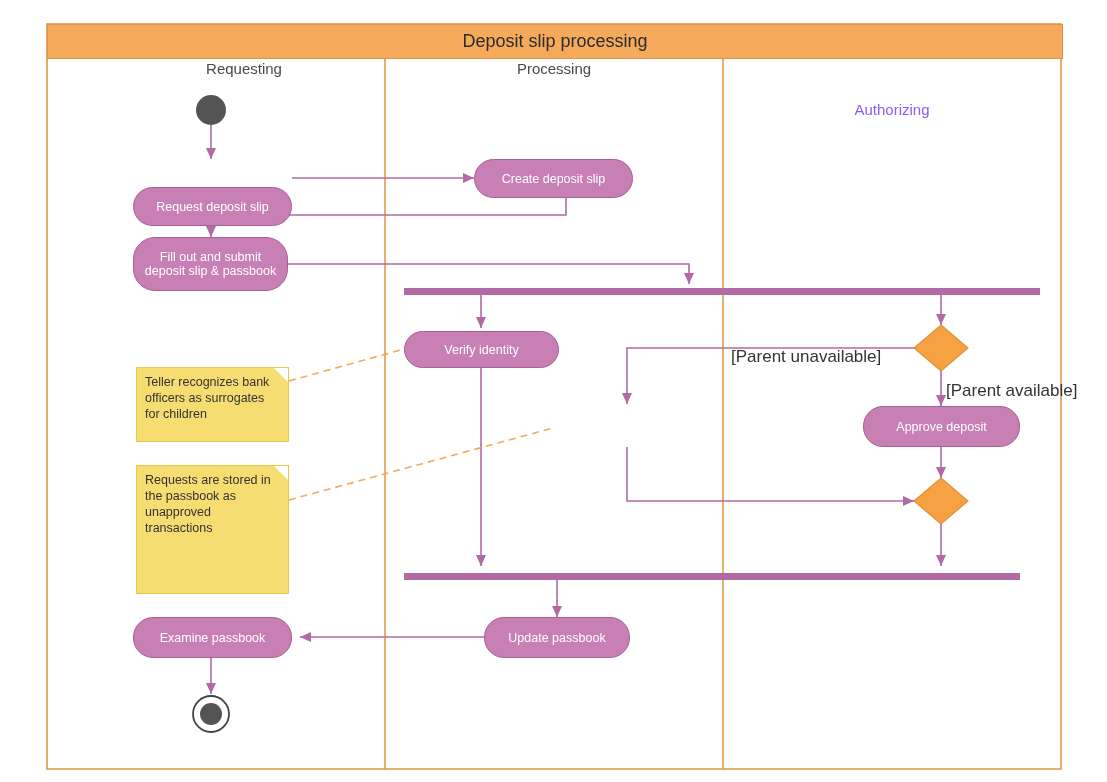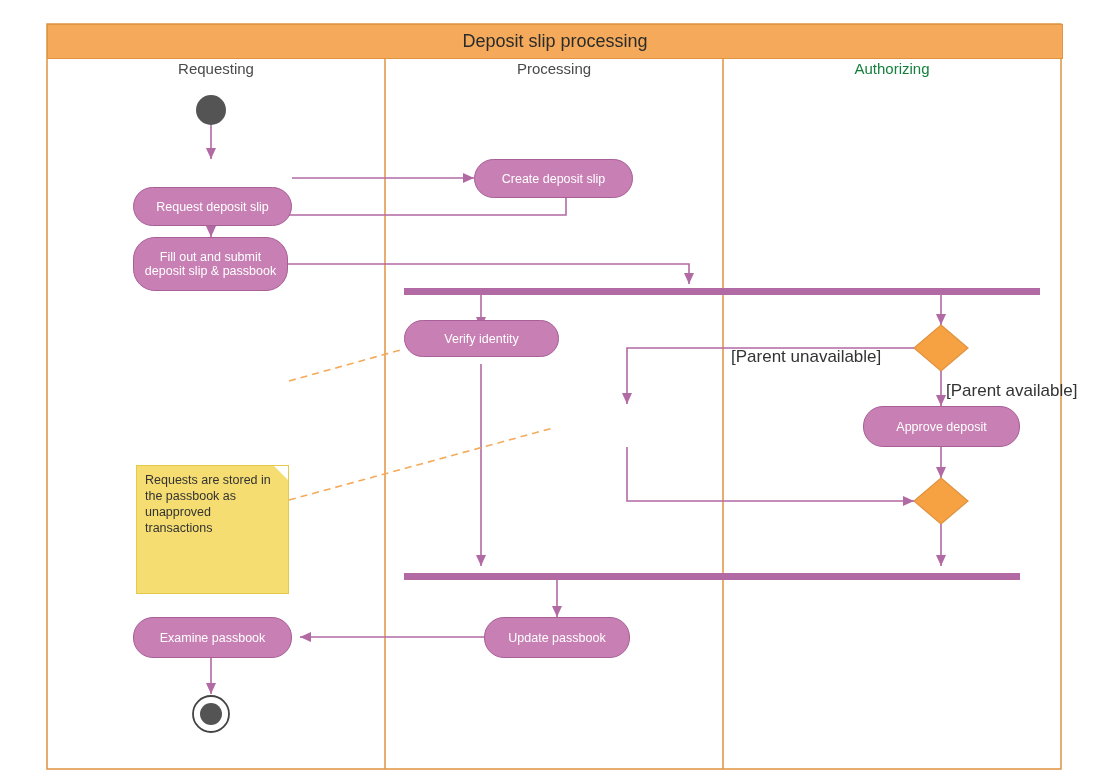--- a/index.html
+++ b/index.html
@@ -61,21 +61,21 @@
     width: 0; height: 0;
     border-left: 14px solid transparent;
     border-top: 14px solid #ffffff;
   }
   .lane-title {
     position: absolute;
     text-align: center;
     font-size: 15px;
     color: #4a4a4a;
   }
-  .lane-title.dim { color: #15803d; }
+  .lane-title.dim { color: #8b5cf6; margin-top: 41px; }
   .frame-title {
     position: absolute;
     left: 47px; top: 24px;
     width: 1014px; height: 33px;
     background: #f4aa5a;
     border: 1px solid #e09340;
     display: flex;
     align-items: center;
     justify-content: center;
     color: #2b2b2b;
@@ -148,38 +148,39 @@
 
     <circle cx="211" cy="714" r="18" fill="#ffffff" stroke="#444444" stroke-width="1.8"></circle>
     <circle cx="211" cy="714" r="11" fill="#545454"></circle>
 
     <path d="M289,381 L404,349" stroke="#f4aa5a" stroke-width="1.6" stroke-dasharray="7,5" fill="none"></path>
     <path d="M289,500 L553,428" stroke="#f4aa5a" stroke-width="1.6" stroke-dasharray="7,5" fill="none"></path>
   </svg>
 
   <div class="frame-title">Deposit slip processing</div>
 
-  <div class="lane-title" style="left:47px; top:60px; width:338px;">Requesting</div>
+  <div class="lane-title" style="left:47px; top:60px; width:338px;padding-left:28px;">Requesting</div>
   <div class="lane-title" style="left:385px; top:60px; width:338px;">Processing</div>
   <div class="lane-title dim" style="left:723px; top:60px; width:338px;">Authorizing</div>
 
   <div class="node activity" style="left:133px; top:159px; width:159px; height:39px;margin-top:28px;">Request deposit slip</div>
 
   <div class="node activity" style="left:474px; top:159px; width:159px; height:39px;">Create deposit slip</div>
 
   <div class="node activity" style="left:133px; top:237px; width:155px; height:54px;border-radius:22px;">Fill out and submit deposit slip &amp; passbook</div>
 
-  <div class="node activity" style="left:404px; top:320px; width:155px; height:37px;text-align:right;">Verify identity</div>
+  <div class="node activity" style="left:404px; top:331px; width:155px; height:37px;text-align:right;">Verify identity</div>
 
 
   <div class="node activity" style="left:484px; top:617px; width:146px; height:41px;">Update passbook</div>
 
   <div class="node activity" style="left:863px; top:406px; width:157px; height:41px;">Approve deposit</div>
 
   <div class="node activity" style="left:133px; top:617px; width:159px; height:41px;">Examine passbook</div>
 
   <div class="guard" style="left:731px; top:347px;">[Parent unavailable]</div>
   <div class="guard" style="left:946px; top:381px;">[Parent available]</div>
 
+  <div class="node note" style="left:136px; top:367px; width:153px; height:75px;">Teller recognizes bank officers as surrogates for children</div>
 
   <div class="node note" style="left:136px; top:465px; width:153px; height:129px;">Requests are stored in the passbook as unapproved transactions</div>
 
 </div>
 
 </body></html>

